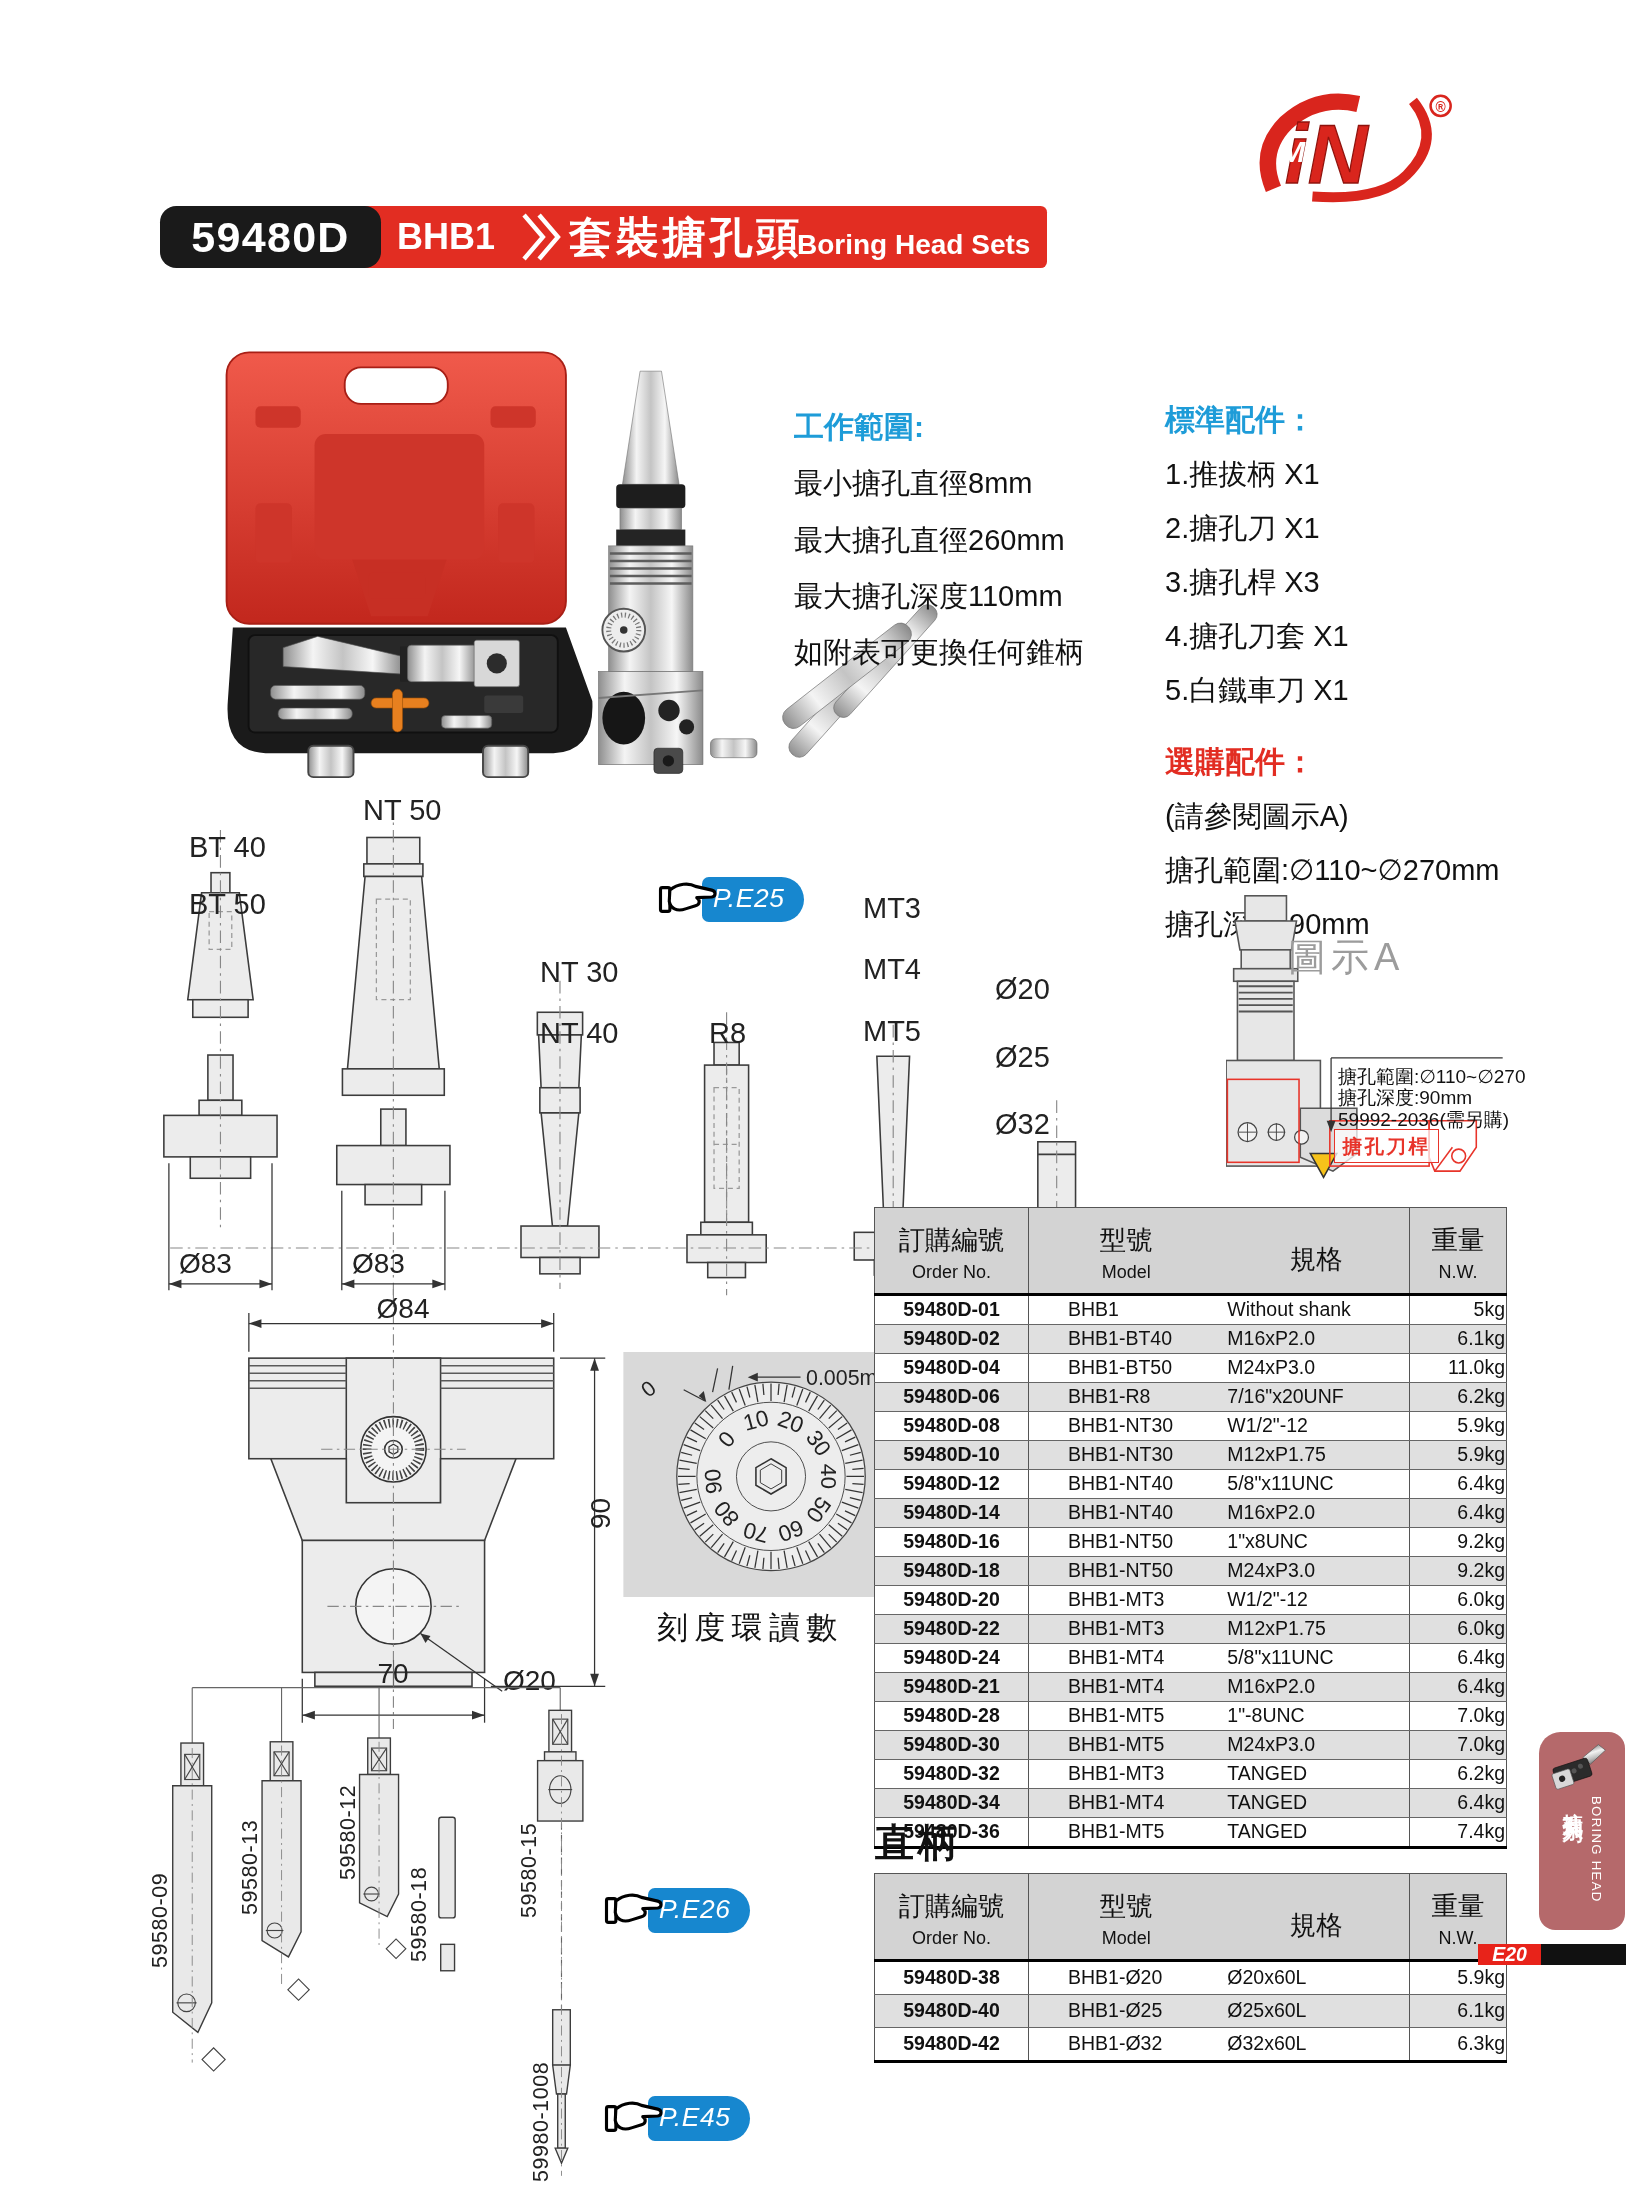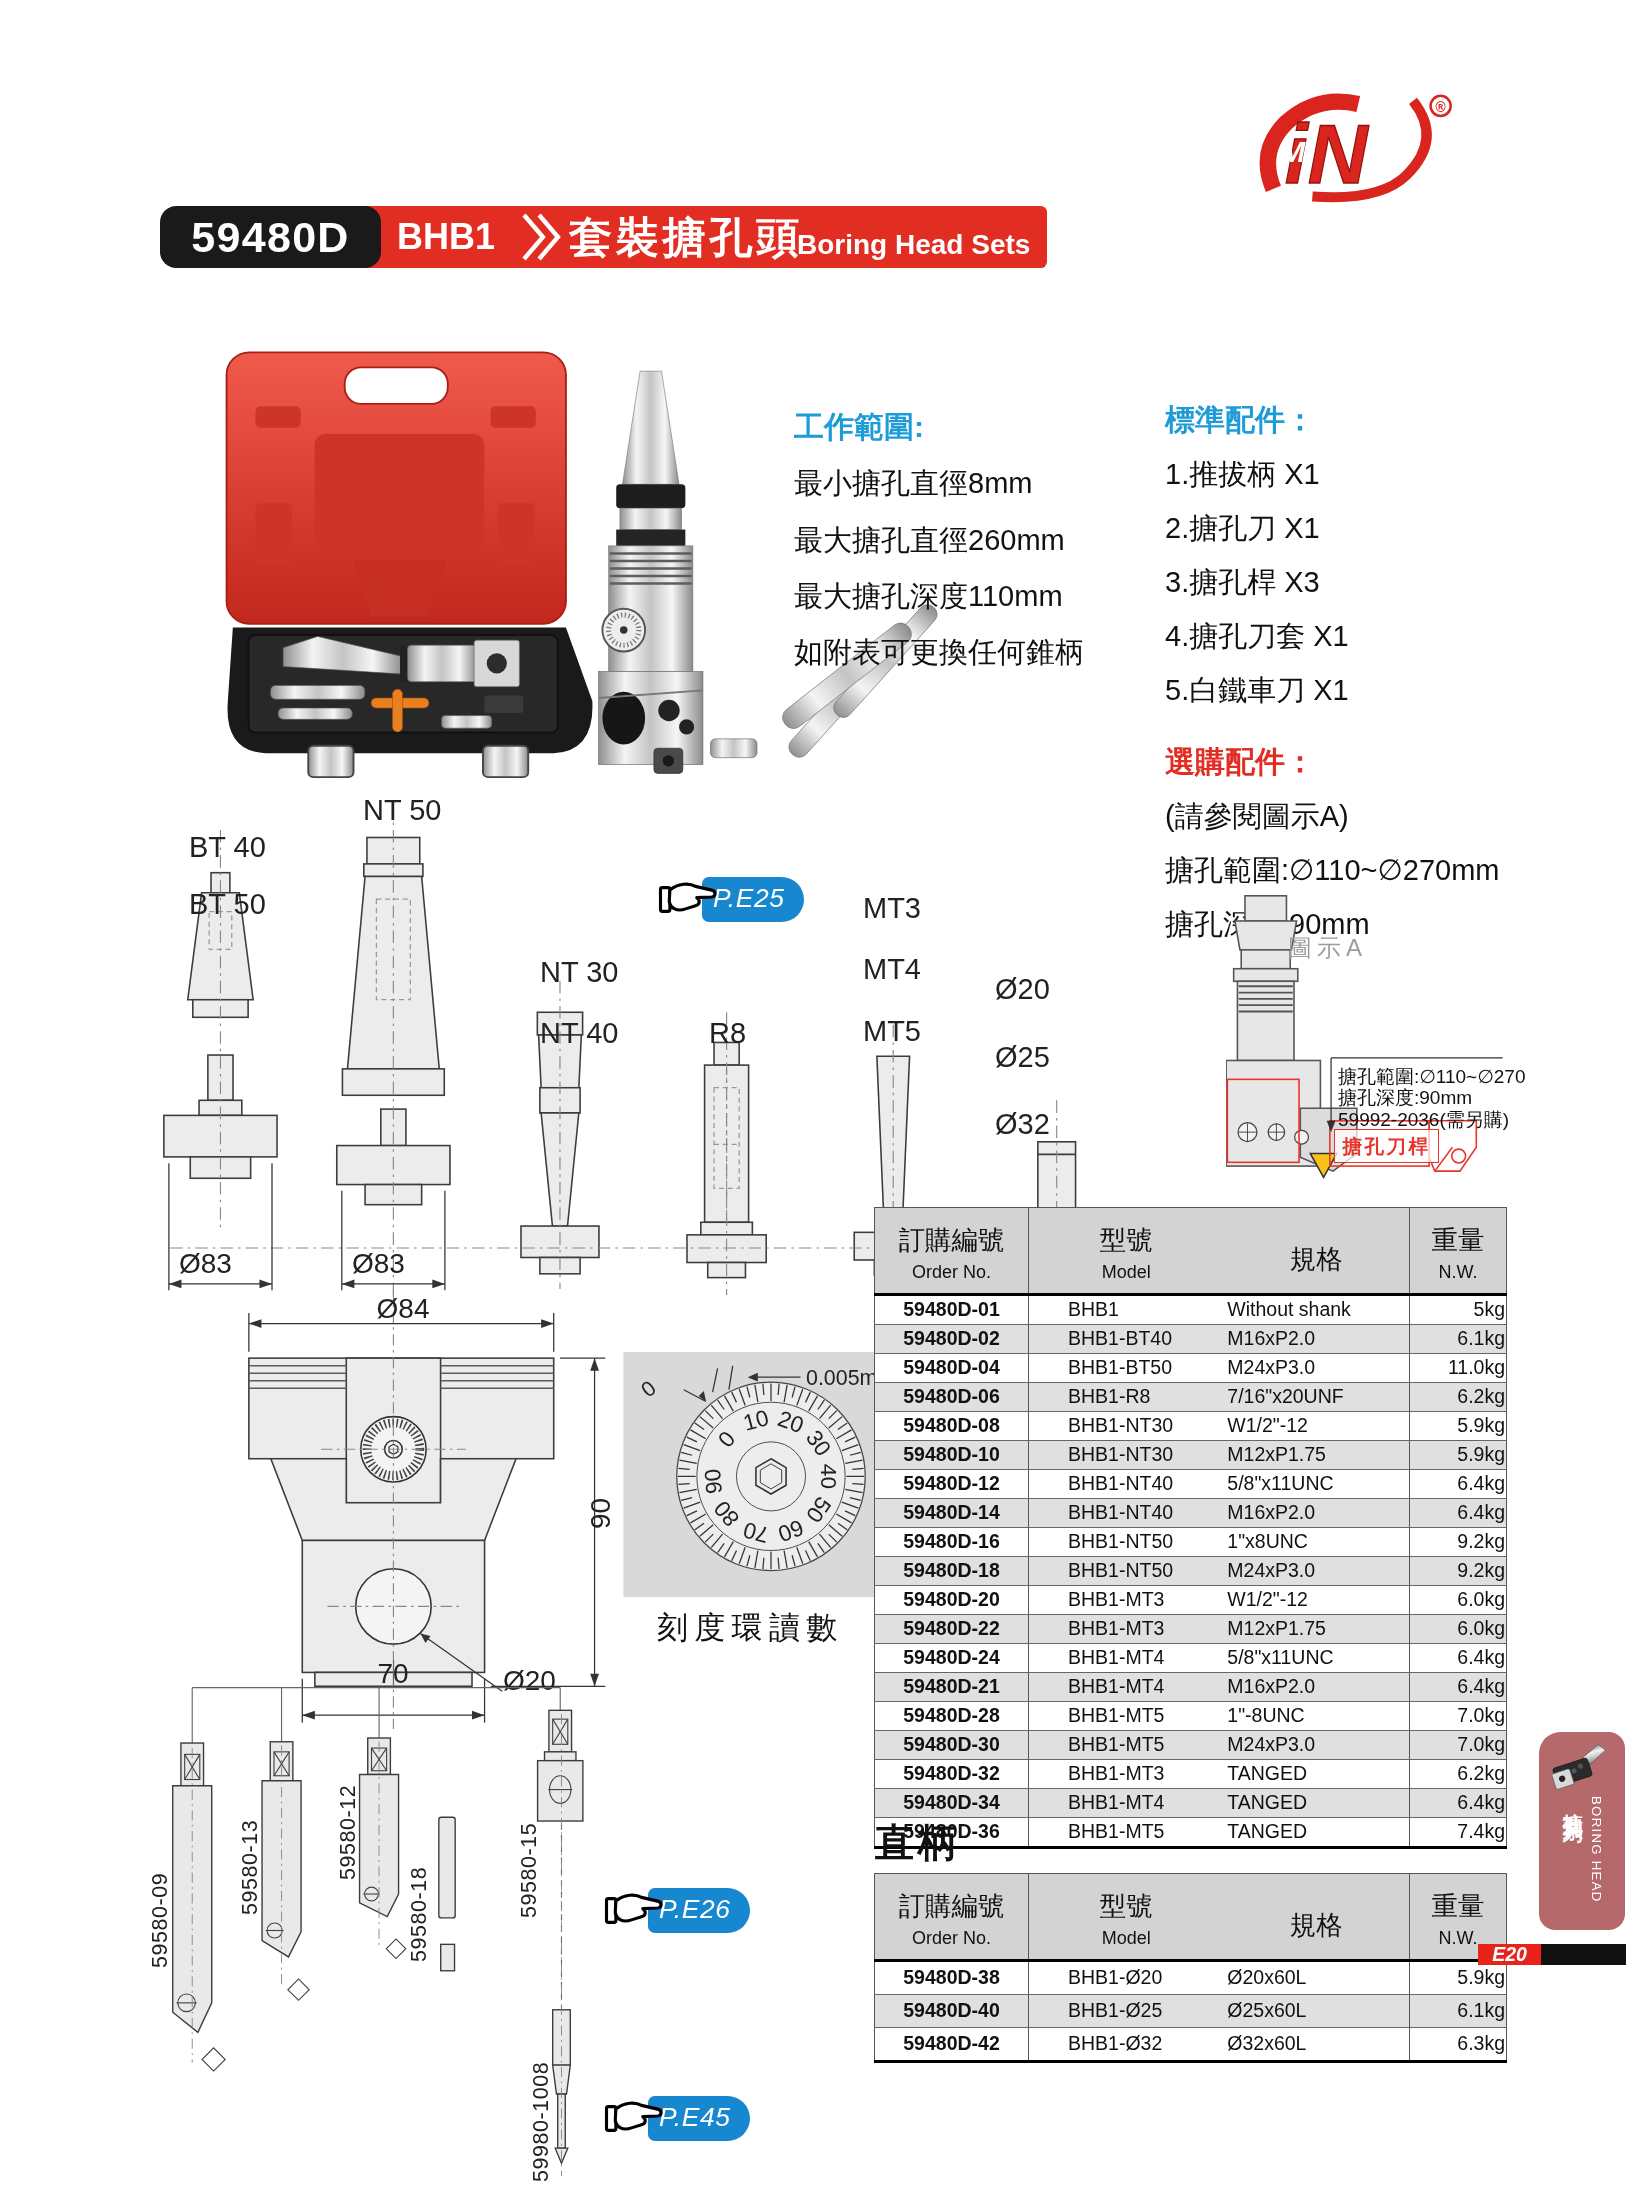--- a/index.html
+++ b/index.html
@@ -22,21 +22,21 @@
   #work-range{left:794px;top:407px;width:362px;}
   #work-range .txt-line{margin-top:16.3px;}
   #accessories{left:1165px;top:400px;width:377px;}
   #accessories .txt-line{margin-top:14px;}
   #accessories .red-title{margin-top:31px;}
   
   .dwg-label{font-size:29px;color:#222;}
   .dim-label{font-size:28px;color:#222;}
   .rot90{transform:rotate(-90deg);transform-origin:left top;white-space:nowrap;}
   .part-label{font-size:21.4px;color:#222;letter-spacing:0.6px;}
-  .gray-label{color:#9c9c9c;font-size:24px;letter-spacing:5px;}
+  .gray-label{color:#9c9c9c;font-size:38px;letter-spacing:5px;}
   .anno-line{font-size:19px;color:#111;white-space:nowrap;}
   .red-box-label{border:1.9px solid #e8342a;color:#e8342a;font-size:19.5px;font-weight:bold;
     padding:2.5px 7.5px;letter-spacing:2.5px;background:rgba(255,255,255,.75);}
   
   .pe-btn{display:flex;align-items:center;cursor:pointer;}
   .pe-pill{background:#1787cf;color:#fff;font-weight:normal;font-style:italic;font-size:26.4px;
     padding:6.3px 19px 7.5px 11.3px;border-radius:8.8px 29px 29px 8.8px;margin-left:-16.3px;letter-spacing:0.6px;}
   .hand{position:relative;z-index:2;}
   
   .tbl table{border-collapse:collapse;width:100%;table-layout:fixed;border:1.3px solid #555;}

